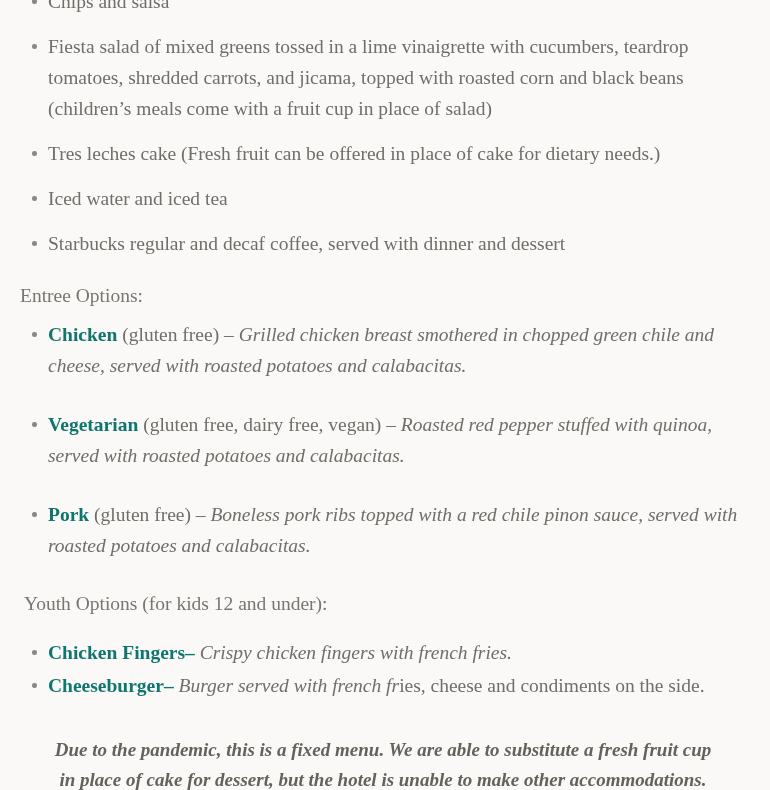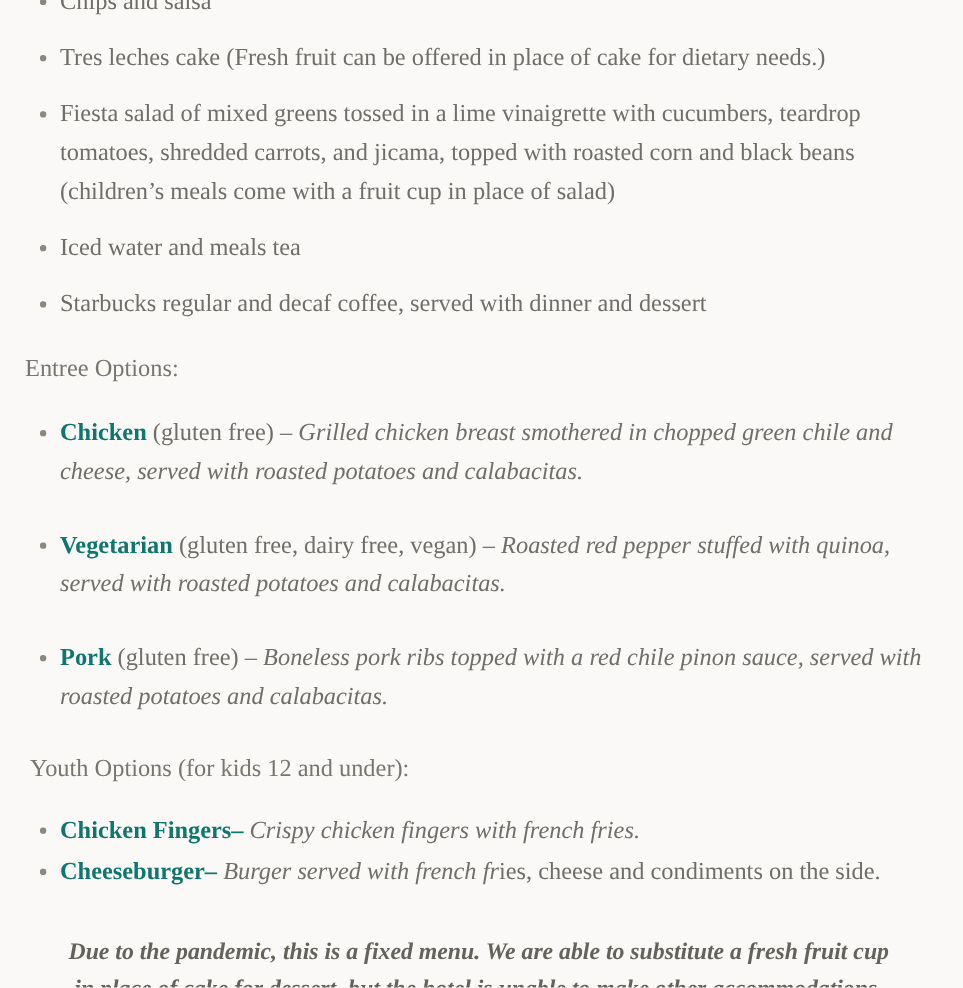--- a/index.html
+++ b/index.html
@@ -60,21 +60,21 @@
     margin-bottom: 2px;
   }
   ul.bullets.entree > li {
     margin-bottom: 28px;
   }
 
   .section-head {
     font-size: 19.5px;
     line-height: 30px;
     color: #77766f;
-    margin: 22px 0 20px 0;
+    margin: 22px 0 8px 0;
     padding-left: 0;
   }
   .section-head.youth {
     margin: 24px 0 18px 4px;
   }
 
   .b { font-weight: bold; color: #0f766e; }
   .i { font-style: italic; }
 
   .note {
@@ -94,27 +94,27 @@
   <div class="content">
 
     <ul class="bullets tight">
       <li>
         <span>Chips and salsa</span>
       </li>
     </ul>
 
     <ul class="bullets" style="margin-top:14px;">
       <li>
+        <span>Fiesta salad of mixed greens tossed in a lime vinaigrette with cucumbers, teardrop tomatoes, shredded carrots, and jicama, topped with roasted corn and black beans (children’s meals come with a fruit cup in place of salad)</span>
+      </li>
+      <li>
         <span>Tres leches cake (Fresh fruit can be offered in place of cake for dietary needs.)</span>
       </li>
       <li>
-        <span>Fiesta salad of mixed greens tossed in a lime vinaigrette with cucumbers, teardrop tomatoes, shredded carrots, and jicama, topped with roasted corn and black beans (children’s meals come with a fruit cup in place of salad)</span>
-      </li>
-      <li>
-        <span>Iced water and meals tea</span>
+        <span>Iced water and iced tea</span>
       </li>
       <li>
         <span>Starbucks regular and decaf coffee, served with dinner and dessert</span>
       </li>
     </ul>
 
     <div class="section-head">Entree Options:</div>
 
     <ul class="bullets entree">
       <li>

